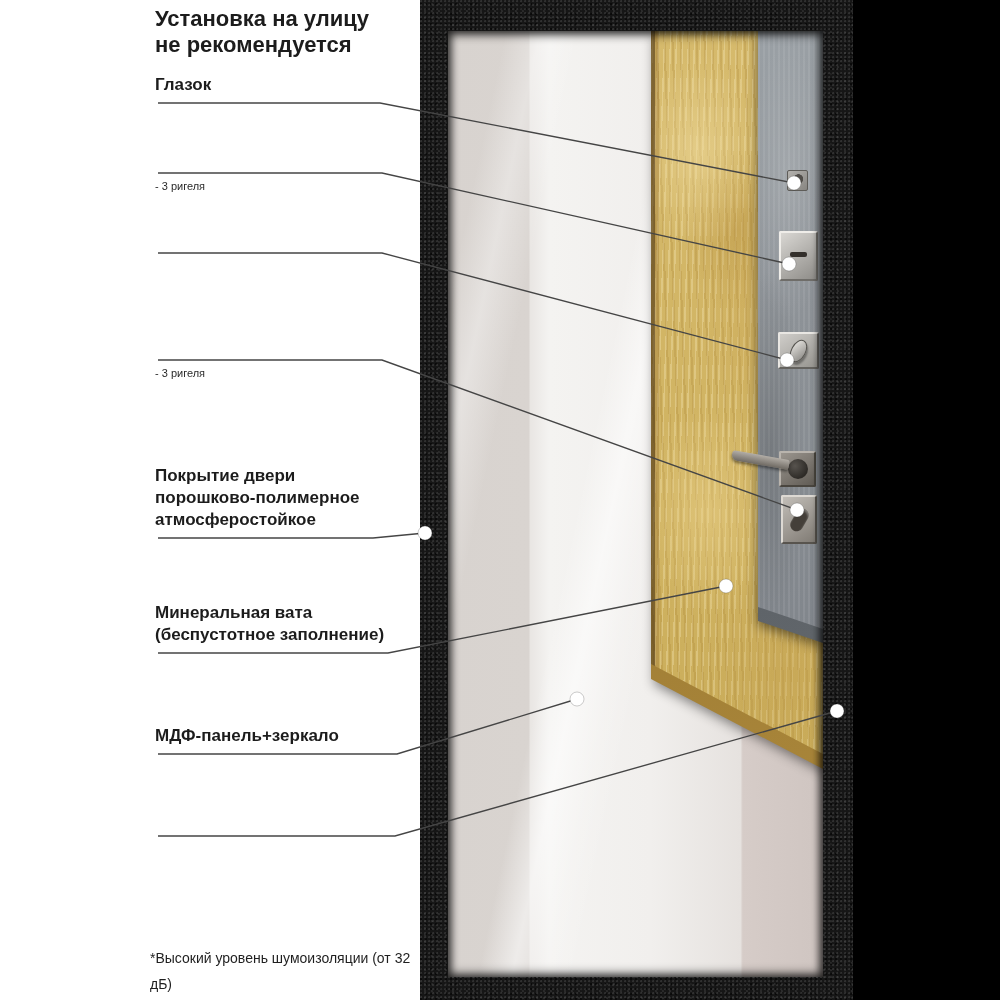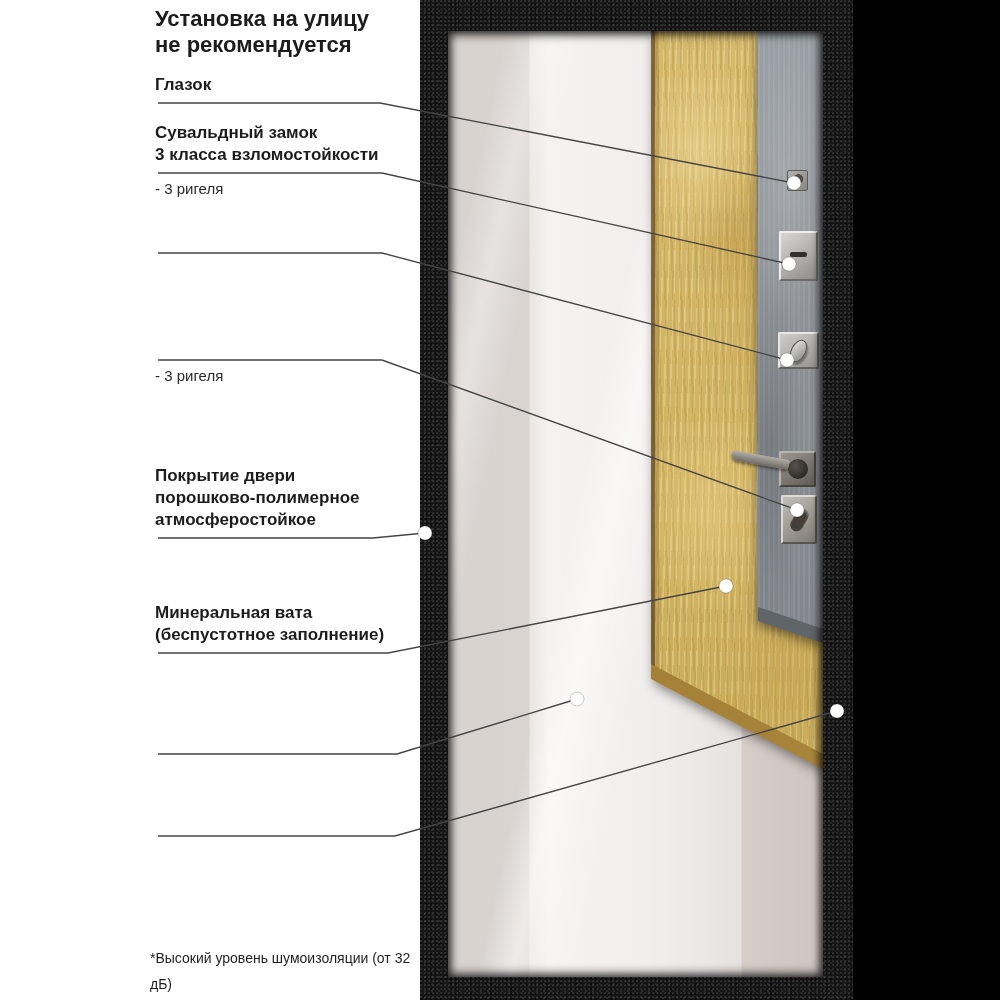--- a/index.html
+++ b/index.html
@@ -9,21 +9,21 @@
 
   
   .left-panel { position:absolute; left:0; top:0; width:420px; height:740px; background:#fff; z-index:2; }
   .title { position:absolute; left:155px; top:6px; width:285px;
            font-size:22px; font-weight:bold; line-height:1.18; white-space:pre-line; color:var(--text,#1c1c1c); }
   .callout { position:absolute; left:155px; width:265px; transform:translateY(-100%);
              padding-bottom:7px; font-size:17px; font-weight:bold; line-height:1.3;
              white-space:pre-line; color:var(--text,#1c1c1c); }
   .c1 { top:103px; } .c2 { top:173px; } .c3 { top:253px; } .c4 { top:360px; }
   .c5 { top:538px; } .c6 { top:653px; } .c7 { top:754px; } .c8 { top:836px; }
-  .note { position:absolute; left:155px; width:265px; font-size:15px; font-weight:normal;
+  .note { position:absolute; left:155px; width:265px; font-size:11px; font-weight:normal;
           color:#2a2a2a; }
   .n2 { top:180px; } .n4 { top:367px; }
   .footnote { position:absolute; left:150px; top:946px; width:280px; font-size:14px;
               line-height:1.85; white-space:pre-line; color:#1f1f1f; }
 
   
   .door { position:absolute; left:420px; top:0; width:580px; height:1000px; background:var(--bg-black,#000); z-index:1; }
   .door-frame { position:absolute; left:0; top:0; width:433px; height:1000px;
       background-color:var(--frame-black,#161616);
       background-image:
@@ -119,29 +119,28 @@
 </head>
 <body>
 
 <div class="page">
 
   <div class="left-panel">
     <h1 class="title">Установка на улицу
 не рекомендуется</h1>
 
     <div class="callout c1">Глазок</div>
-    <div class="callout c2">Сувальдный замок
-3 класса взломостойкости</div>
     <div class="note n2">- 3 ригеля</div>
     <div class="note n4">- 3 ригеля</div>
     <div class="callout c5">Покрытие двери
 порошково-полимерное
 атмосферостойкое</div>
     <div class="callout c6">Минеральная вата
 (беспустотное заполнение)</div>
+    <div class="callout c7">МДФ-панель+зеркало</div>
 
     <div class="footnote">*Высокий уровень шумоизоляции (от 32 дБ)
 среди ассортимента Лемана Про</div>
   </div>
 
   <div class="door">
     <div class="door-frame"></div>
     <div class="door-inner">
       <div class="mirror"></div>
       <div class="mirror-sheen"></div>

